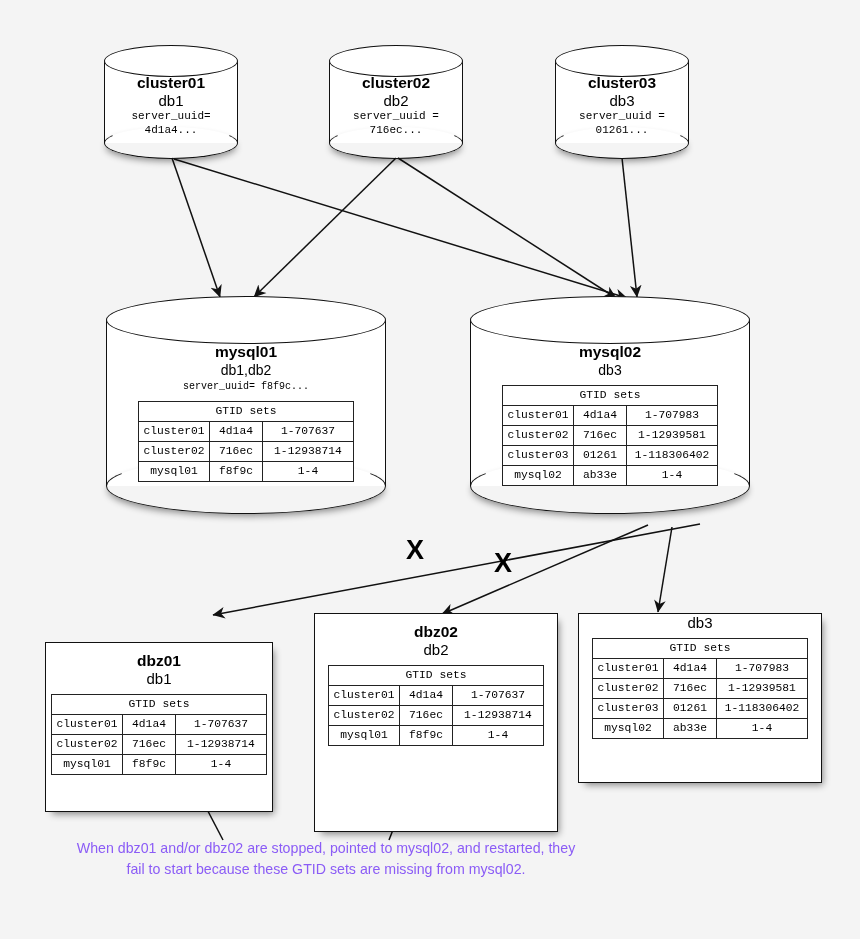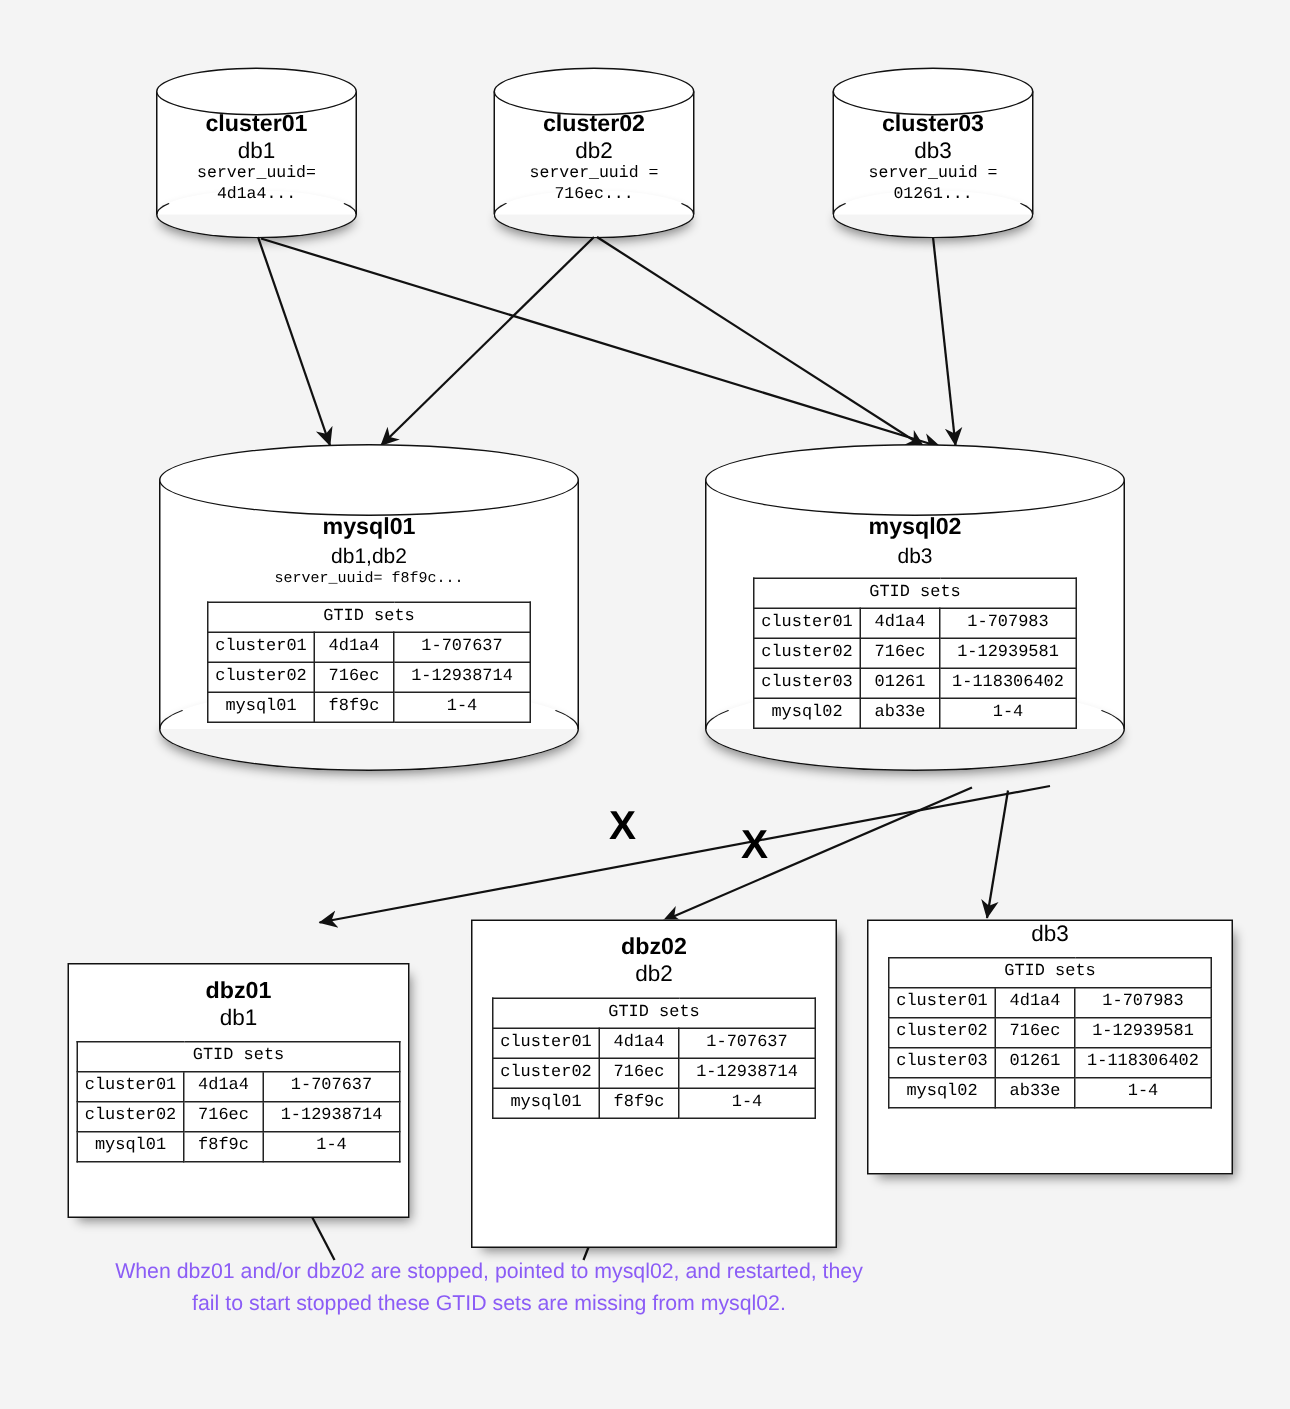--- a/index.html
+++ b/index.html
@@ -387,16 +387,16 @@
           <td class="c0">mysql02</td>
           <td class="c1">ab33e</td>
           <td class="c2">1-4</td>
         </tr>
       </tbody>
     </table>
   </div>
 
   <div class="caption" style="left:16px; top:838px; width:620px;">
     <div>When dbz01 and/or dbz02 are stopped, pointed to mysql02, and restarted, they</div>
-    <div>fail to start stopped these GTID sets are missing from mysql02.</div>
+    <div>fail to start because these GTID sets are missing from mysql02.</div>
   </div>
 
 </div>
 
 </body></html>

